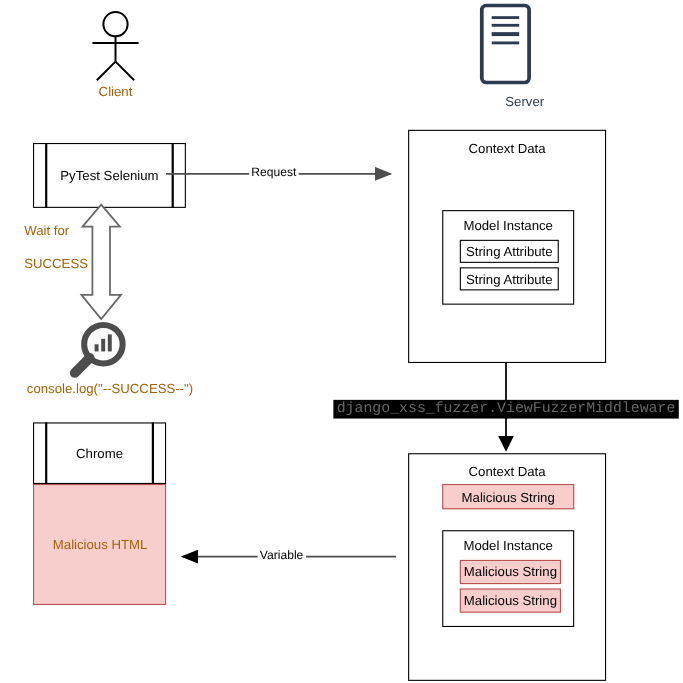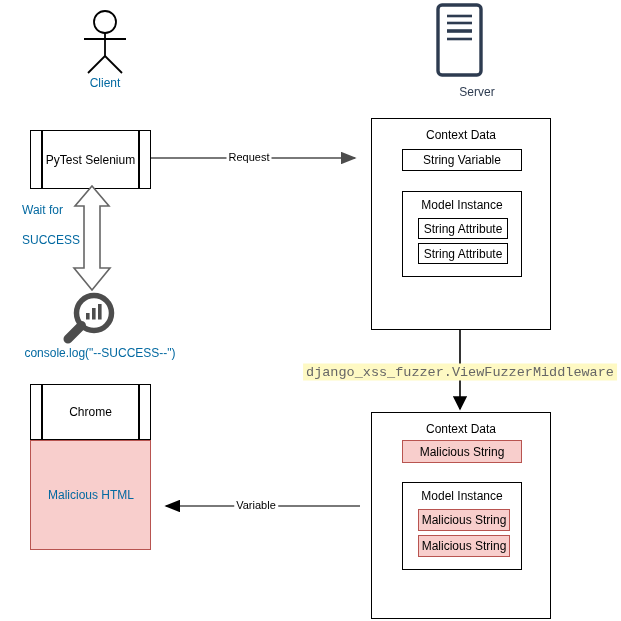--- a/index.html
+++ b/index.html
@@ -17,21 +17,21 @@
     height: 621px;
     background: #ffffff;
     overflow: hidden;
   }
 
   
   .lbl {
     position: absolute;
     font-family: "Liberation Sans", sans-serif;
     font-size: 12px;
-    color: #0369a1;
+    color: #a16207;
     line-height: 1.15;
     white-space: nowrap;
     text-align: center;
   }
   .lbl.center { transform: translateX(-50%); }
 
   
   .box {
     position: absolute;
     box-sizing: border-box;
@@ -105,21 +105,21 @@
     background: #ffffff;
     padding: 0 2px;
     white-space: nowrap;
     transform: translate(-50%, -50%);
   }
   .mono-label {
     position: absolute;
     font-family: "Liberation Mono", monospace;
     font-size: 13.5px;
     color: #666666;
-    background: #fef9c3;
+    background: #000000;
     padding: 1px 3px;
     white-space: nowrap;
     transform: translate(-50%, -50%);
     letter-spacing: 0px;
   }
 
   svg { position: absolute; left: 0; top: 0; overflow: visible; }
 </style>
 </head>
 <body>
@@ -141,21 +141,21 @@
 
   <svg width="621" height="621" style="pointer-events:none;">
     <rect x="438" y="5" width="43" height="70" rx="4" ry="4" fill="#ffffff" stroke="#2d3b50" stroke-width="3.4"></rect>
     <line x1="447" y1="16" x2="472" y2="16" stroke="#2d3b50" stroke-width="2.6"></line>
     <line x1="447" y1="23" x2="472" y2="23" stroke="#2d3b50" stroke-width="2.6"></line>
     <line x1="447" y1="31" x2="472" y2="31" stroke="#2d3b50" stroke-width="3.6"></line>
     <line x1="447" y1="39" x2="472" y2="39" stroke="#2d3b50" stroke-width="2.6"></line>
   </svg>
   <div class="lbl center" style="left:477px; top:86px; color:#2d3b50;">Server</div>
 
-  <div class="winbox" style="left:30px; top:130px; width:121px; height:59px;border-radius:21px;">
+  <div class="winbox" style="left:30px; top:130px; width:139px; height:59px;border-radius:21px;">
     <div class="frame"></div>
     <div class="divider" style="left:11px;"></div>
     <div class="divider" style="right:11px;"></div>
     <div class="txt">PyTest Selenium</div>
   </div>
 
   <svg width="621" height="621" style="pointer-events:none;">
     <defs>
       <marker id="arrHeadGray" markerWidth="10" markerHeight="8" refX="9" refY="4" orient="auto">
         <path d="M0,0 L10,4 L0,8 Z" fill="#4d4d4d"></path>
@@ -207,21 +207,20 @@
   <div class="lbl center" style="left:91px; top:489px;">Malicious HTML</div>
 
   <svg width="621" height="621" style="pointer-events:none;">
     <line x1="360" y1="506" x2="166" y2="506" stroke="#4d4d4d" stroke-width="1.6" marker-end="url(#arrHeadBlackL)"></line>
   </svg>
   <div class="edge-label" style="left:256px; top:505px;">Variable</div>
 
   <div class="box" style="left:371px; top:118px; width:180px; height:212px;">
     <div class="box-label" style="top:9px;">Context Data</div>
 
-    <div class="inner-box" style="left:30px; top:30px; width:120px; height:22px;">String Variable</div>
 
     <div class="inner-box" style="left:30px; top:72px; width:120px; height:86px; display:block;">
       <div class="box-label" style="top:6px;">Model Instance</div>
       <div class="inner-box" style="left:15px; top:26px; width:90px; height:21px;">String Attribute</div>
       <div class="inner-box" style="left:15px; top:51px; width:90px; height:21px;">String Attribute</div>
     </div>
   </div>
 
   <svg width="621" height="621" style="pointer-events:none;">
     <line x1="460" y1="330" x2="460" y2="409" stroke="#000000" stroke-width="1.6" marker-end="url(#arrHeadBlackDown)"></line>

